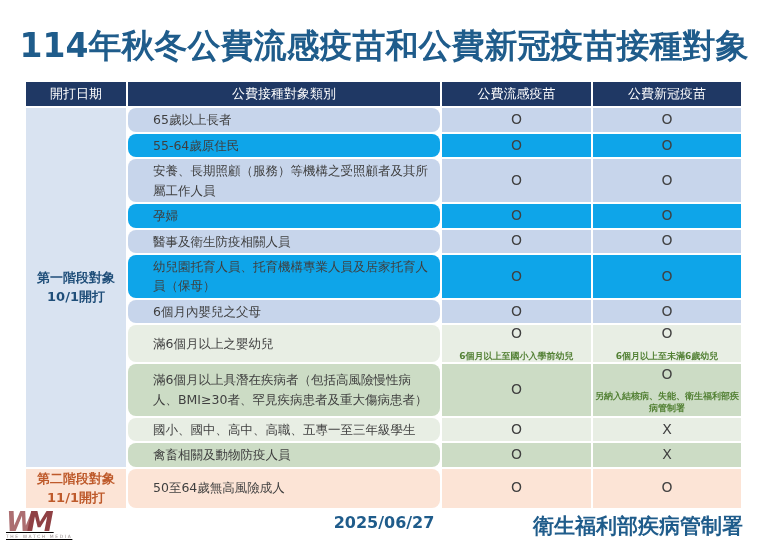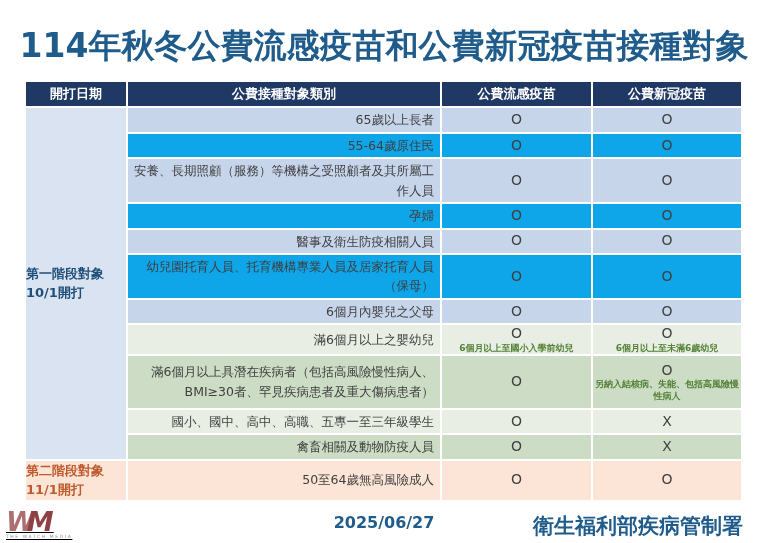--- a/index.html
+++ b/index.html
@@ -10,36 +10,36 @@
   .title{
     position:absolute;top:24px;left:0;width:768px;text-align:center;
     font-size:33px;font-weight:700;color:#1F5C8B;letter-spacing:0px;white-space:nowrap;
   }
   table.vax{
     position:absolute;left:24px;top:80px;
     border-collapse:separate;border-spacing:2px;table-layout:fixed;
   }
   col.c1{width:100px}col.c2{width:312px}col.c3{width:149px}col.c4{width:148px}
   th{
-    background:#1F3864;color:#ffffff;font-size:13px;font-weight:700;
+    background:#1F3864;color:#ffffff;font-size:13px;font-weight:400;
     text-align:center;height:24px;padding:0;vertical-align:middle;
   }
   td{padding:0;vertical-align:middle;}
   td.stage{
-    font-weight:700;font-size:13px;line-height:1.5;
+    text-align:center;font-weight:700;font-size:13px;line-height:1.5;
   }
   td.stage1{background:#D9E3F1;color:#1F4E79;}
   td.stage2{background:#FCE4D6;color:#BE5A2B;}
   td.cat{
-    font-size:12.5px;color:#3F3F3F;text-align:right;
-    padding:2px 6px 2px 4px;line-height:1.55;
+    font-size:12.5px;color:#3F3F3F;text-align:left;
+    padding:2px 6px 2px 25px;line-height:1.55;border-radius:8px;
   }
   td.mark{text-align:center;}
   .m{font-size:14px;color:#404040;line-height:1.25;}
-  .note{font-size:9px;font-weight:700;color:#538135;line-height:1.25;margin-top:0;}
+  .note{font-size:9px;font-weight:700;color:#538135;line-height:1.25;margin-top:8px;}
   .note:empty{display:none;}
   tr.b1 td.cell{background:#C7D5EB;}
   tr.b2 td.cell{background:#0ea5e9;}
   tr.g1 td.cell{background:#E8EEE4;}
   tr.g2 td.cell{background:#CCDCC5;}
   tr.pc td.cell{background:#FCE4D6;}
   .h24{height:24px}.h20{height:20px}.h42{height:42px}.h22{height:22px}
   .h41{height:25px}.h58{height:52px}.h19{height:19px}.h34{height:34px}
   .footer-date{
     position:absolute;bottom:11px;left:0;width:768px;text-align:center;
@@ -156,21 +156,21 @@
         <div class="note">6個月以上至未滿6歲幼兒</div>
       </td>
     </tr>
     <tr class="g2 h58">
       <td class="cat cell">滿6個月以上具潛在疾病者（包括高風險慢性病人、BMI≥30者、罕見疾病患者及重大傷病患者）</td>
       <td class="mark cell">
           <div class="m">O</div>
         </td>
       <td class="mark cell">
         <div class="m">O</div>
-        <div class="note">另納入結核病、失能、包括高風險慢性病人</div>
+        <div class="note">另納入結核病、失能、衛生福利部疾病管制署</div>
       </td>
     </tr>
     <tr class="g1 h19">
       <td class="cat cell">國小、國中、高中、高職、五專一至三年級學生</td>
       <td class="mark cell">
           <div class="m">O</div>
         </td>
       <td class="mark cell">
           <div class="m">X</div>
         </td>

